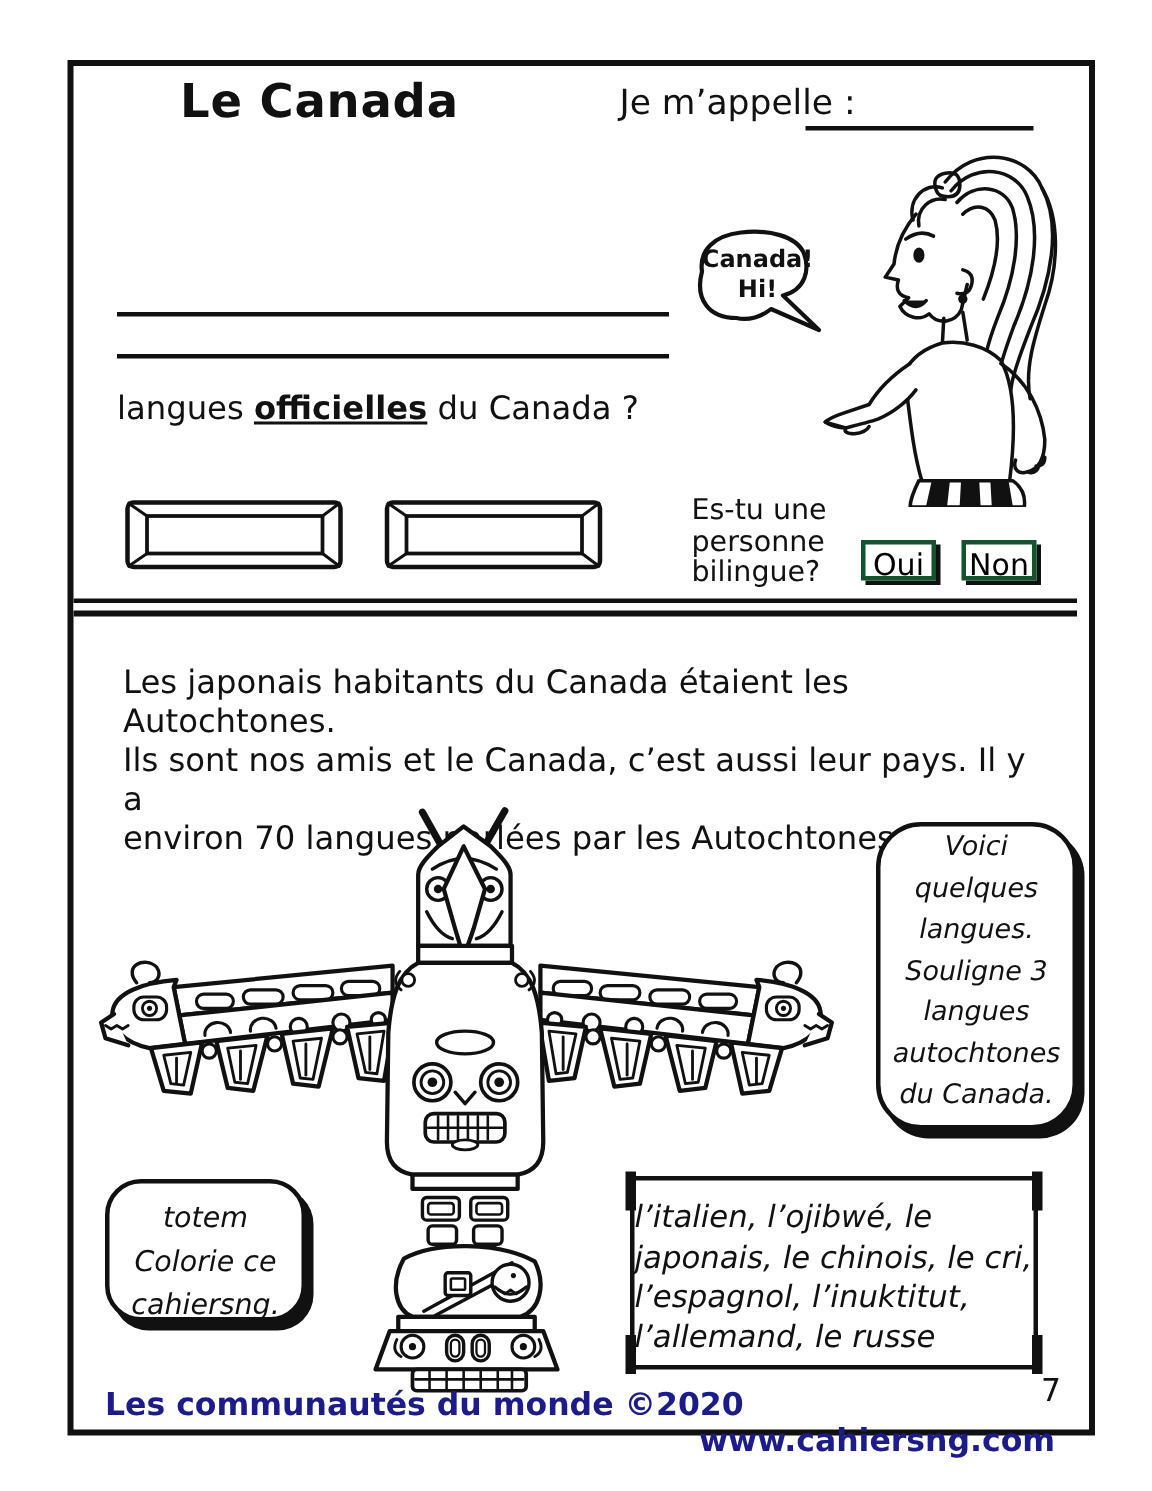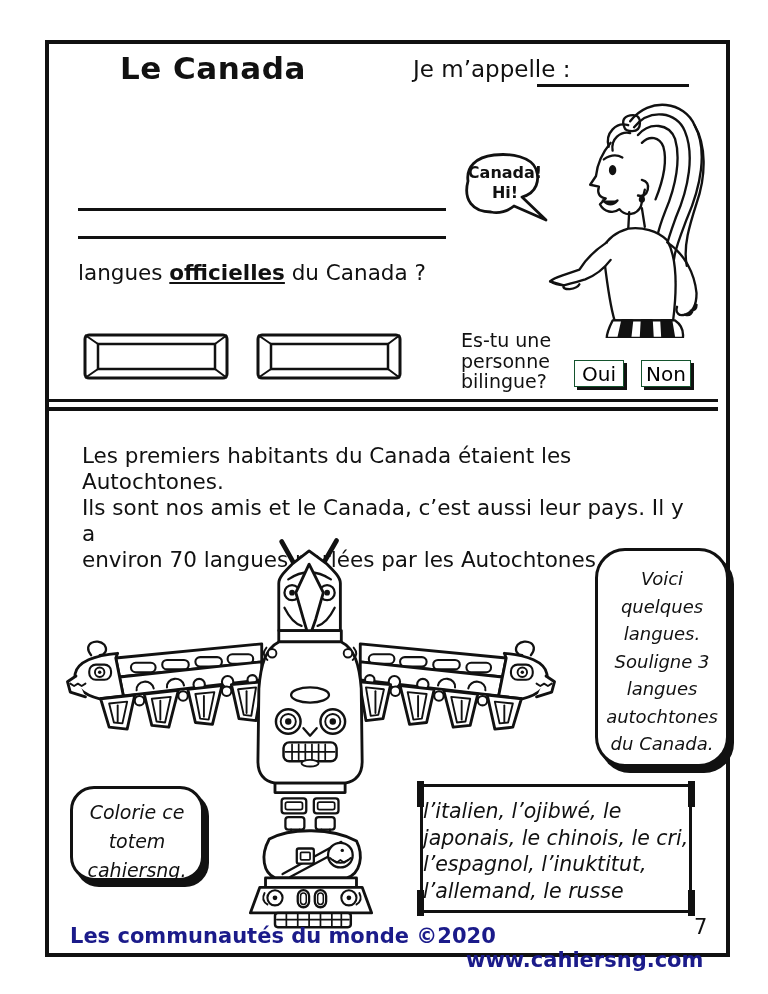--- a/index.html
+++ b/index.html
@@ -16,31 +16,31 @@
   .intro{left:78px;top:112px;width:400px;}
   .wline{height:0;border-bottom:3px solid #111;}
   .wline1{left:78px;top:208px;width:368px;}
   .wline2{left:78px;top:236px;width:368px;}
   .offq{left:78px;top:258px;width:400px;line-height:30px;}
   .offq b{text-decoration:underline;}
   .bevel{width:146px;height:47px;}
   .bevel1{left:83px;top:333px;}
   .bevel2{left:256px;top:333px;}
   .estu{left:449px;top:330px;font-size:19px;line-height:20.5px;margin-left:12px;}
-  .btn{width:50px;height:27px;border:1px solid #14532d;box-shadow:3px 3px 0 0 #111;
+  .btn{width:50px;height:27px;border:3px solid #14532d;box-shadow:3px 3px 0 0 #111;
        background:#fff;font-size:20px;text-align:center;line-height:26px;font-family:inherit;padding:0;}
   .btn-oui{left:574px;top:360px;}
   .btn-non{left:641px;top:360px;}
   .speech{left:458px;top:150px;width:106px;height:84px;}
   .speech-text{left:462px;top:163px;width:86px;text-align:center;font-size:16px;
                font-weight:bold;line-height:20px;}
   .para2{left:82px;top:443px;width:620px;font-size:21.5px;line-height:26px;}
   .bubble{background:#fff;border:3px solid #111;box-shadow:5px 6px 0 0 #111;text-align:center;font-style:italic;}
   .bub-lang{left:584px;top:548px;width:128px;height:199px;border-radius:30px;
-            font-size:18px;line-height:27.5px;padding-top:14px;margin-left:11px;}
+            font-size:18px;line-height:27.5px;}
   .bub-col{left:70px;top:786px;width:128px;height:80px;border-radius:24px;
            font-size:19px;line-height:29px;padding-top:9px;}
   .langbox{left:420px;top:784px;width:266px;height:112px;background:#fff;border:3px solid #111;
            font-style:italic;font-size:20.5px;line-height:26.5px;padding-top:11px;}
   .cornerbar{position:absolute;width:7px;height:26px;background:#111;}
   .footer{font-size:21px;font-weight:bold;color:var(--footer-color,#1b1b8a);}
   .f-left{left:70px;top:924px;}
   .f-site{left:466px;top:948px;}
   .pagenum{left:694px;top:915px;font-size:21px;color:#111;}
   svg{display:block;}
@@ -130,21 +130,21 @@
       <path d="M122,152 C140,164 150,184 152,204 C152,216 148,224 140,226 C134,228 130,224 132,218 M140,226 q6,2 8,-4 M146,222 q6,0 6,-6" fill="none"></path>
 
       <path d="M66,232 C62,240 60,247 60,250 L138,250 C139,242 136,236 130,232 Z" fill="#fff"></path>
       <path d="M76,232 L72,250 L84,250 L86,232 Z" fill="#111"></path>
       <path d="M96,232 L95,250 L107,250 L106,232 Z" fill="#111"></path>
       <path d="M116,232 L117,250 L129,250 L126,232 Z" fill="#111"></path>
     </svg>
   </div>
 
   <div class="abs para2">
-    <div>Les premiers habitants du Canada étaient les Autochtones.</div>
+    <div>Les japonais habitants du Canada étaient les Autochtones.</div>
     <div>Ils sont nos amis et le Canada, c’est aussi leur pays. Il y a</div>
     <div>environ 70 langues parlées par les Autochtones.</div>
   </div>
 
   <div class="abs" style="left:50px;top:532px;width:522px;height:398px;">
     <svg width="522" height="398" viewBox="0 0 520 420" fill="#fff" stroke="#111" stroke-width="3" stroke-linecap="round" stroke-linejoin="round">
       <defs>
         <g id="wing">
           <path d="M208,118 L54,133 L58,153 L208,137 Z"></path>
           <rect x="70" y="138" width="26" height="10" rx="5" stroke-width="2.2"></rect>
@@ -255,22 +255,22 @@
     <div>Voici</div>
     <div>quelques</div>
     <div>langues.</div>
     <div>Souligne 3</div>
     <div>langues</div>
     <div>autochtones</div>
     <div>du Canada.</div>
   </div>
 
   <div class="abs bubble bub-col">
+    <div>totem</div>
     <div>Colorie ce</div>
-    <div>totem</div>
     <div>cahiersng.</div>
   </div>
 
   <div class="abs langbox">
     <div class="cornerbar" style="left:-6px;top:-6px;"></div>
     <div class="cornerbar" style="left:-6px;bottom:-6px;"></div>
     <div class="cornerbar" style="right:-6px;top:-6px;"></div>
     <div class="cornerbar" style="right:-6px;bottom:-6px;"></div>
     <div>l’italien, l’ojibwé, le</div>
     <div>japonais, le chinois, le cri,</div>

